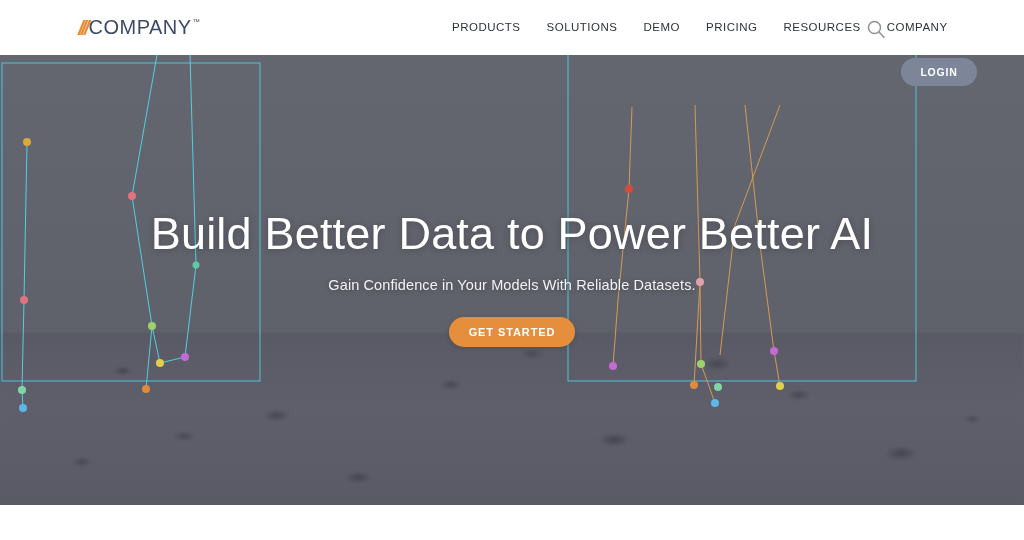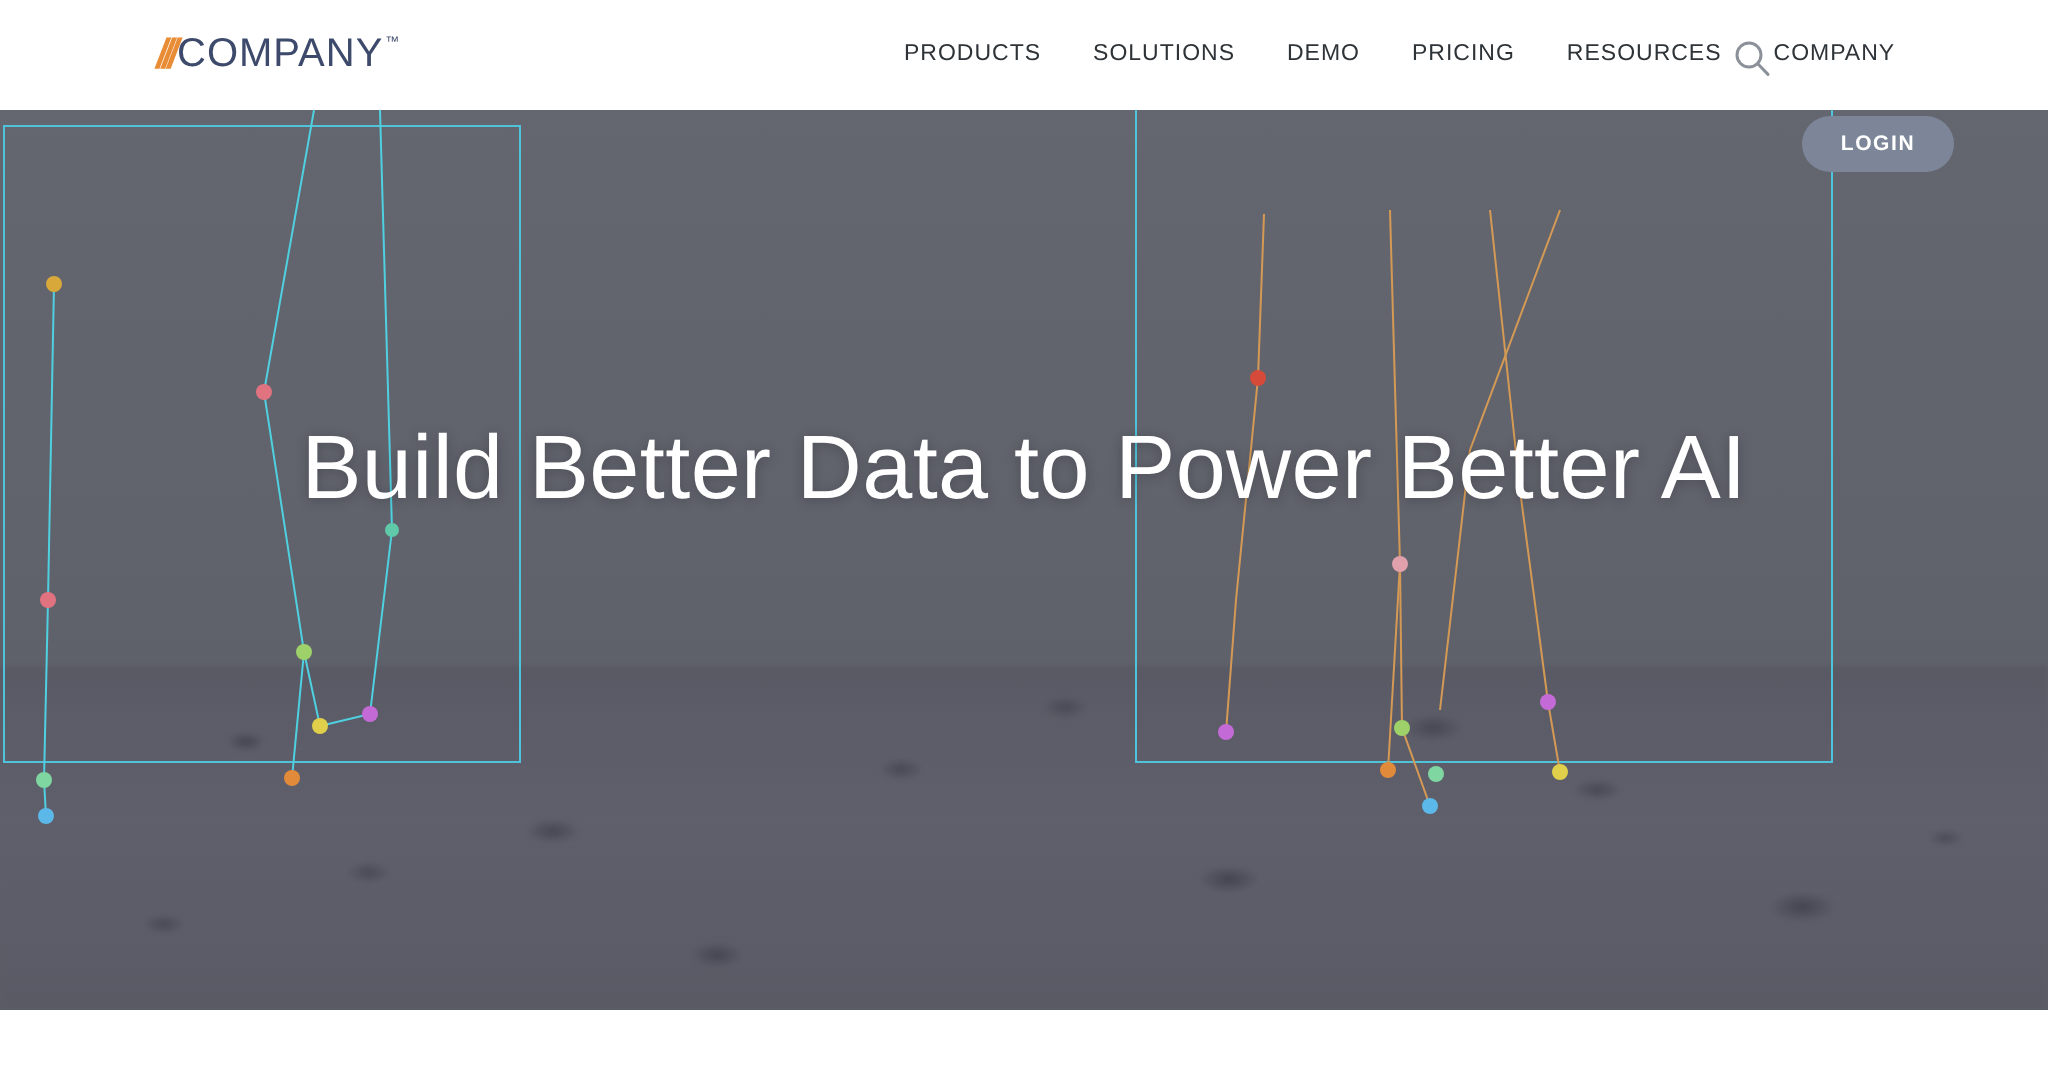--- a/index.html
+++ b/index.html
@@ -255,17 +255,21 @@
       <circle cx="780" cy="331" r="4" fill="#e0cf4a"></circle>
     </g>
 
     <g>
       <polyline points="780,50 735,170 720,300" fill="none" stroke="#d49a55" stroke-width="1"></polyline>
     </g>
   </svg>
 
   <div class="hero-copy">
     <h1 class="hero-title">Build Better Data to Power Better AI</h1>
+    <p class="hero-sub">Gain Confidence in Your Models With Reliable Datasets.</p>
+    <button class="cta">
+      <span class="cta-label">GET STARTED</span>
+    </button>
   </div>
 
 </div>
 
 <div class="below"></div>
 
 </body></html>

